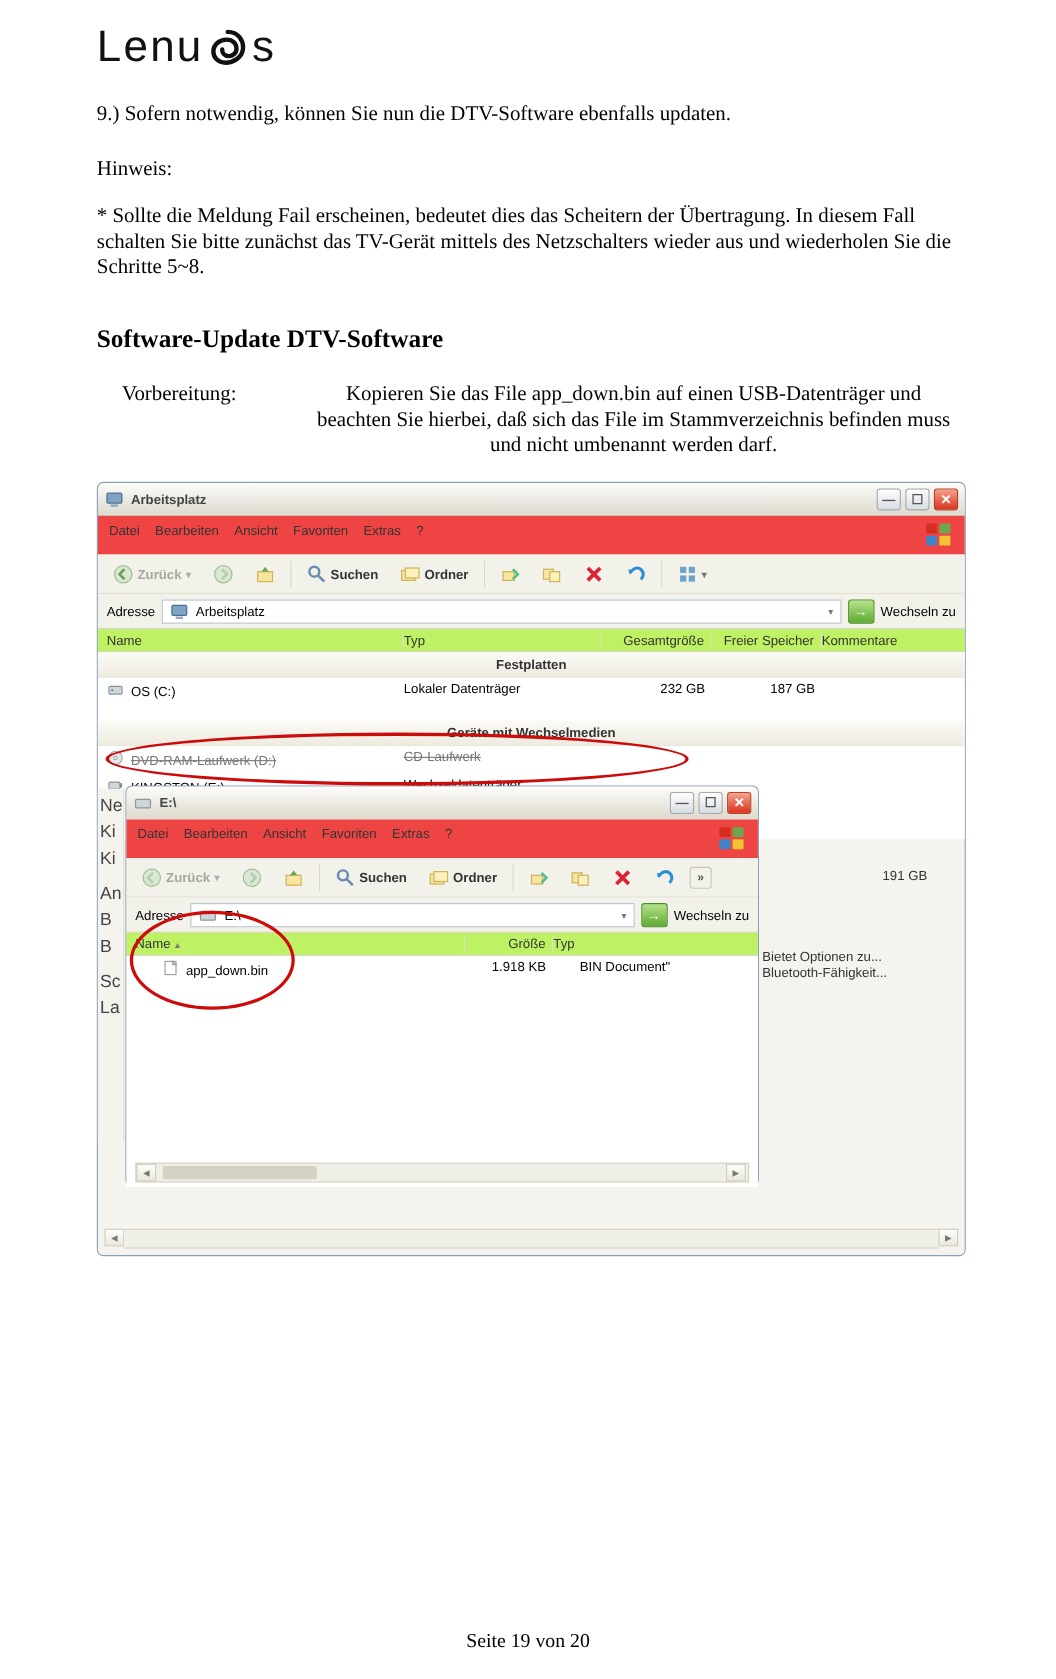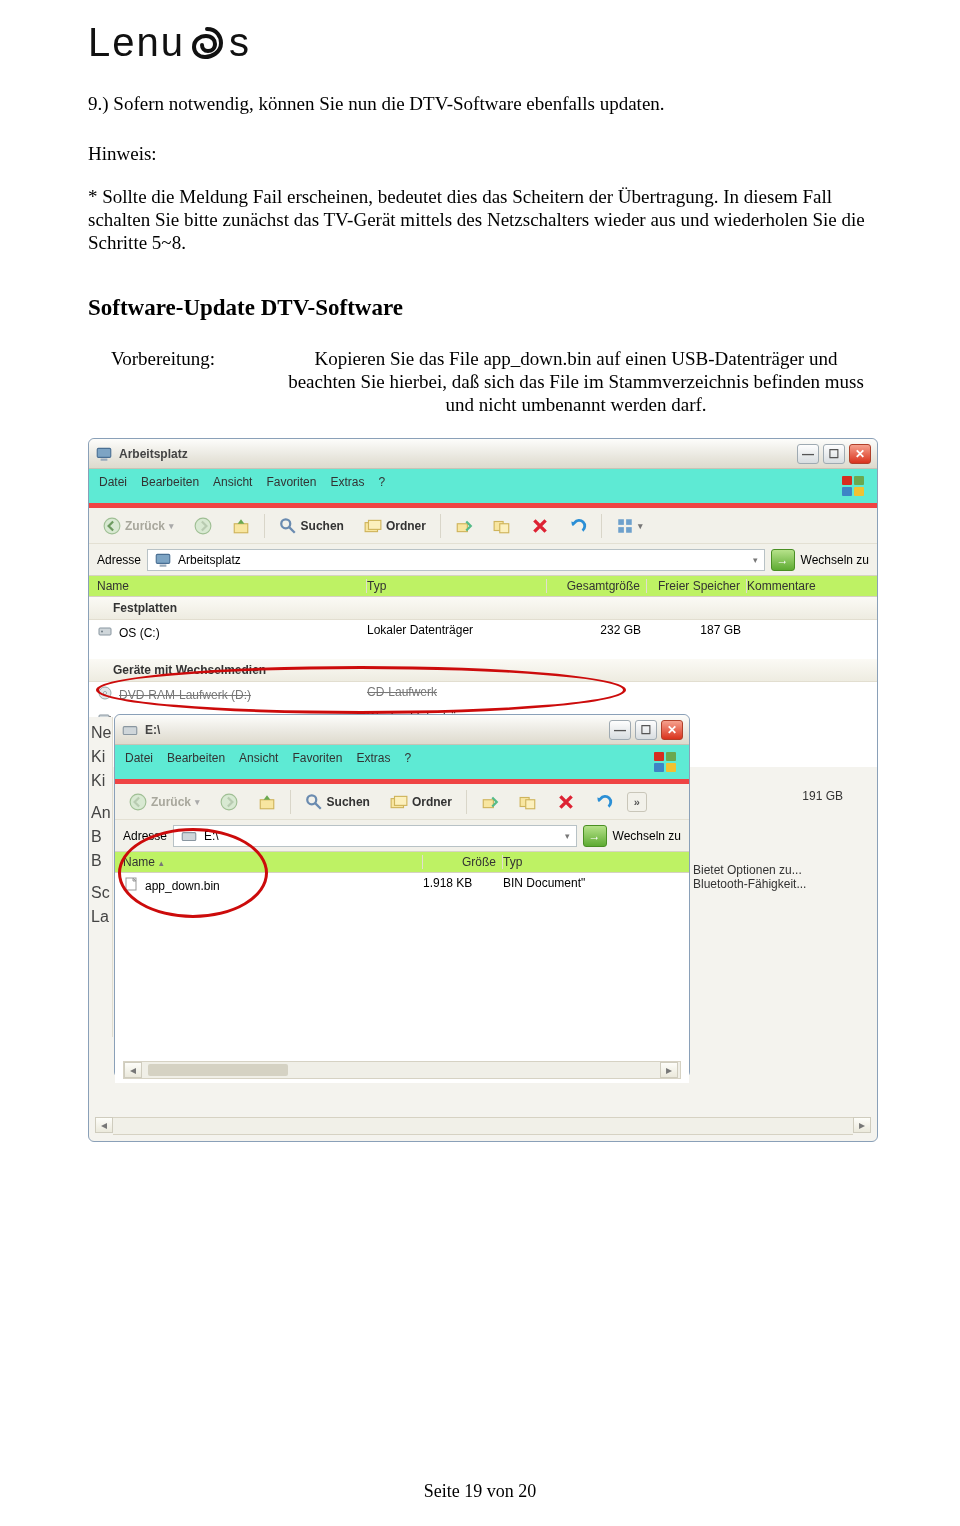--- a/index.html
+++ b/index.html
@@ -79,22 +79,22 @@
     color: #555; font-weight: bold;
   }
   .win-btn.close {
     background: linear-gradient(#f6a18e,#d9331d);
     border-color: #b0402a;
     color: #fff;
   }
   .menubar {
     display: flex; gap: 14px;
     padding: 6px 10px;
-    background: #5eead4;
-    border-bottom: 5px solid #ef4444;
+    background: #ef4444;
+    border-bottom: 1px solid #ef4444;
   }
   .menubar span { color: #333; }
   .winflag {
     width: 26px; height: 22px;
     display: flex; flex-wrap: wrap;
     margin-left: auto;
   }
   .winflag div { width: 10px; height: 9px; margin: 1px; border-radius: 1px; }
   .wf-r{background:#d62d20}.wf-g{background:#6aa84f}.wf-b{background:#3d85c6}.wf-y{background:#f1c232}
   .toolbar {
@@ -145,23 +145,24 @@
     padding: 3px 0 3px 8px;
     font-size: 12px;
     color: #333;
   }
   .cols > div { border-right: 1px solid #e2ded0; padding: 0 6px 0 0; }
   .main-cols .c-name{width:270px}.main-cols .c-typ{width:180px}
   .main-cols .c-g{width:100px;text-align:right}.main-cols .c-f{width:100px;text-align:right}
   .main-cols .c-k{flex:1;border-right:none}
   .group-row {
     font-weight: bold; color: #333;
-    padding: 4px 24px;
+    padding: 4px 4px;
     background: linear-gradient(#fbfaf5,#eeece1);
     border-bottom: 1px solid #e2ded0;
+    text-align: center;
   }
   .row {
     display: flex; padding: 3px 0 3px 8px;
     font-size: 12px;
   }
   .row > div { padding-right: 6px; }
   .row .c-name{width:270px;display:flex;align-items:center;gap:6px}
   .row .c-typ{width:180px}
   .row .c-g{width:100px;text-align:right}
   .row .c-f{width:100px;text-align:right}
@@ -181,21 +182,21 @@
   .sub-cols .c-name{width:300px}.sub-cols .c-size{width:80px;text-align:right}
   .sub-cols .c-typ{flex:1;border-right:none}
   .sub .row .c-name{width:300px}
   .sub .row .c-size{width:80px;}
   .sub .row .c-typ2{flex:1}
   .chevmore {
     width:20px;height:20px;border:1px solid #c9c6b9;border-radius:3px;
     display:flex;align-items:center;justify-content:center;color:#555;font-size:11px;
   }
   .sub .listing-area {
-    background:#fff; height: 210px; position:relative;
+    background:#fff; height: 210px; position:relative;padding-left:24px;
   }
   .left-frag {
     position:absolute; left:0; top:278px; width:24px; height:320px;
     background:#f4f3ee; z-index:1;
     border-right:1px solid #e0ddd0;
     font-size:16px; color:#444; padding-top:4px;
   }
   .left-frag div { padding: 3px 2px; }
   .right-frag {
     position:absolute; left:604px; top:350px; width:170px; z-index:1;

